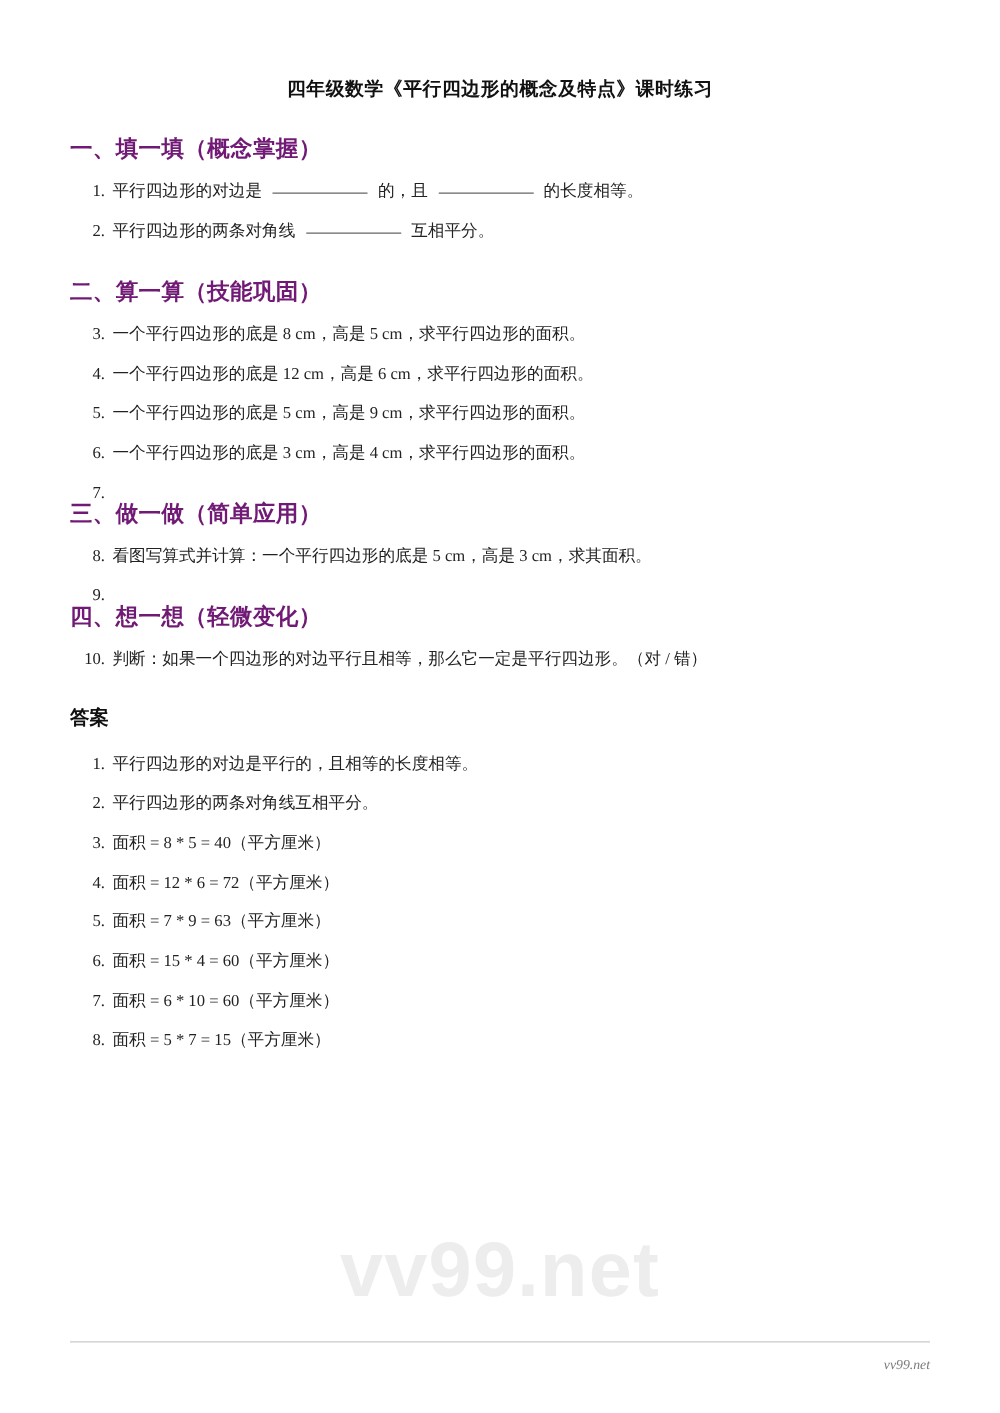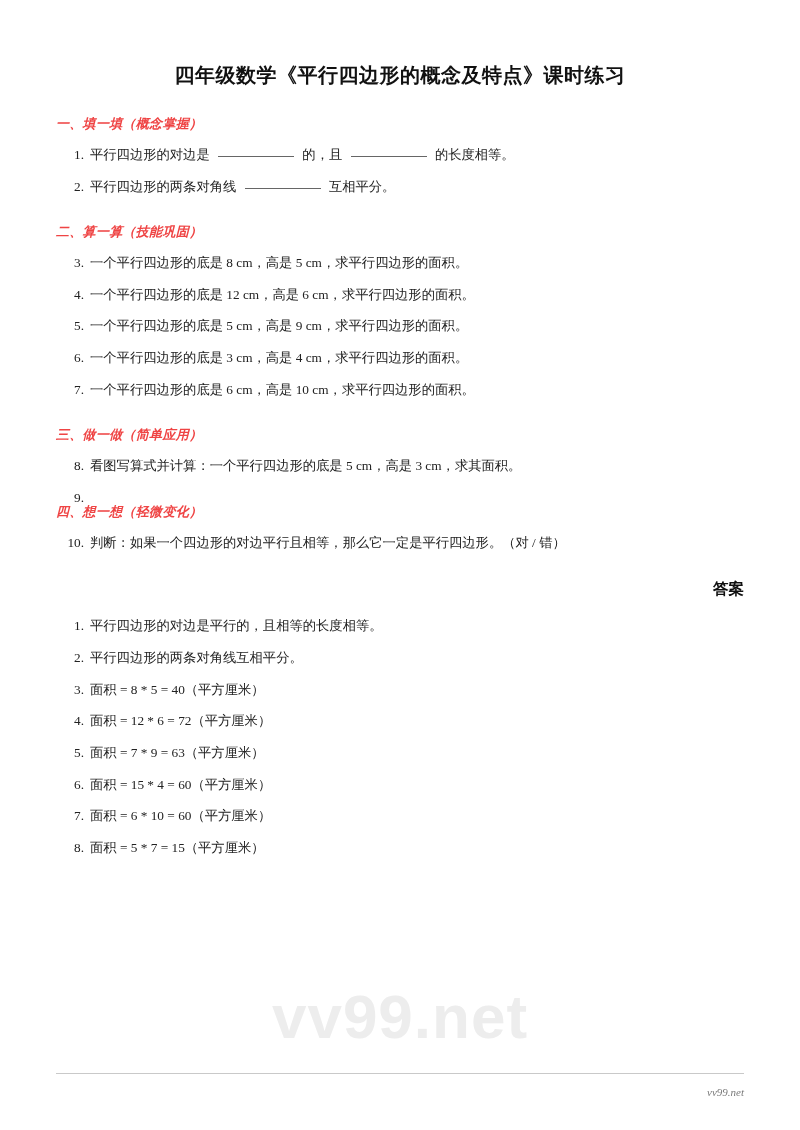--- a/index.html
+++ b/index.html
@@ -17,43 +17,41 @@
   }
   .page {
     position: relative;
     width: 800px;
     height: 1130px;
     box-sizing: border-box;
     padding: 52px 56px 0 56px;
   }
   .doc-title {
     text-align: center;
-    font-size: 20px;
+    font-size: 15px;
     font-weight: bold;
     letter-spacing: 0.5px;
     margin: 10px 0 0 0;
     color: #111;
   }
   .section {
     margin-top: 26px;
   }
   .section-heading {
-    font-size: 13px;
-    font-weight: bold;
-    color: #ef4444;
+    font-size: 18px;
+    font-weight: bold;
+    color: #701a75;
     margin: 0 0 6px 0;
     letter-spacing: 0.3px;
-    font-style: italic;
   }
   .answers-heading {
     font-size: 15.5px;
     font-weight: bold;
     color: #111;
     margin: 0 0 6px 0;
-    text-align: right;
   }
   .item {
     font-size: 13.3px;
     line-height: 1.55;
     color: #222;
     margin: 0 0 11px 0;
     padding-left: 34px;
     position: relative;
   }
   .item .num {
@@ -162,21 +160,20 @@
         <div class="item">
           <span class="num">5.</span>
           <span>一个平行四边形的底是 5 cm，高是 9 cm，求平行四边形的面积。</span>
         </div>
         <div class="item">
           <span class="num">6.</span>
           <span>一个平行四边形的底是 3 cm，高是 4 cm，求平行四边形的面积。</span>
         </div>
         <div class="item">
           <span class="num">7.</span>
-          <span>一个平行四边形的底是 6 cm，高是 10 cm，求平行四边形的面积。</span>
         </div>
       </div>
     </div>
 
     <div class="section">
       <div class="section-heading">三、做一做（简单应用）</div>
       <div class="section-items">
         <div class="item">
           <span class="num">8.</span>
           <span>看图写算式并计算：一个平行四边形的底是 5 cm，高是 3 cm，求其面积。</span>

